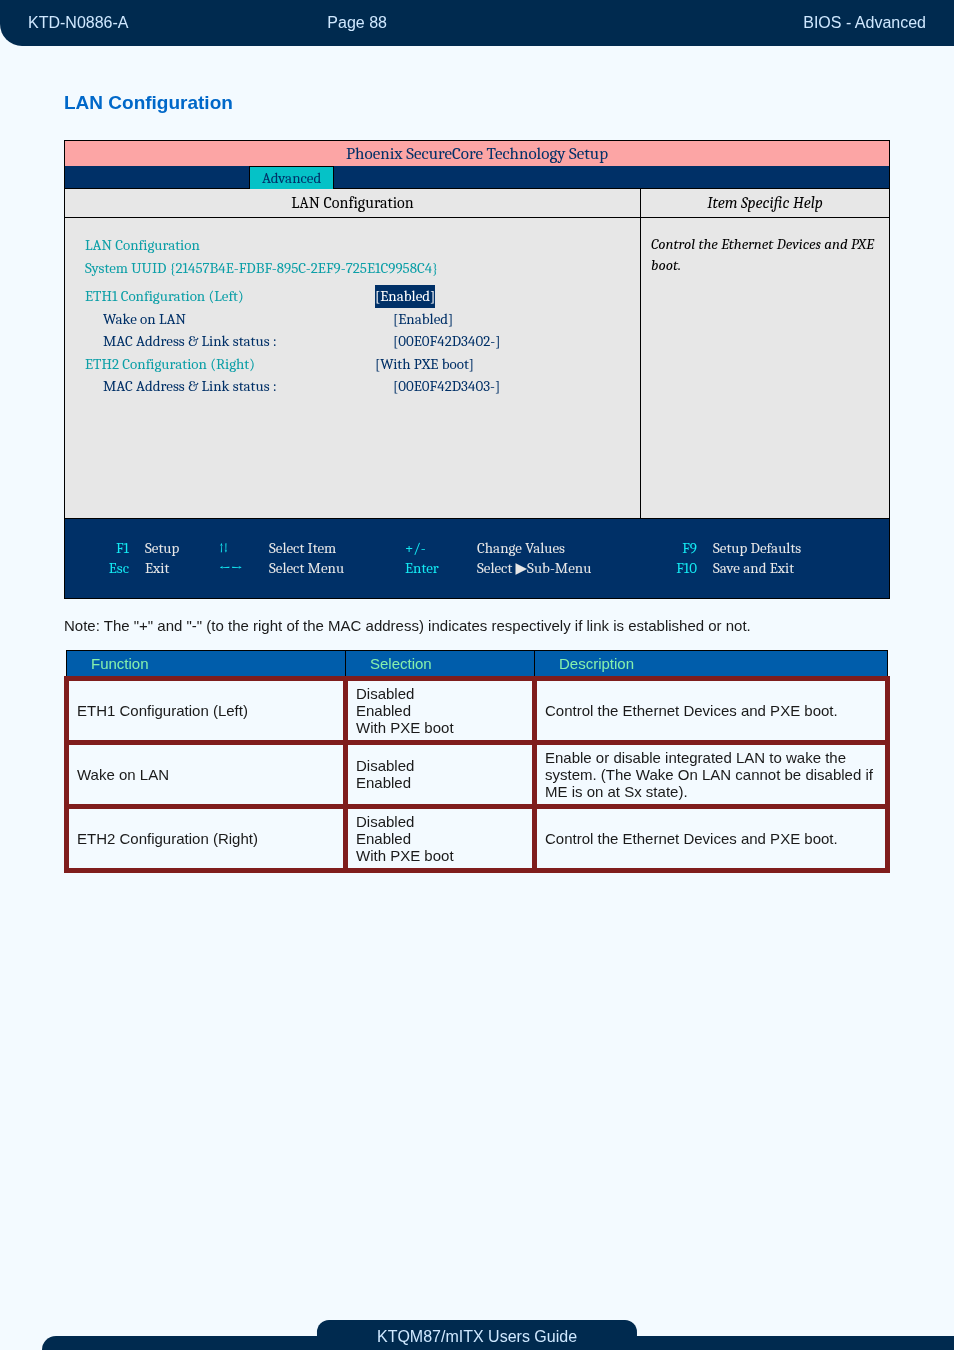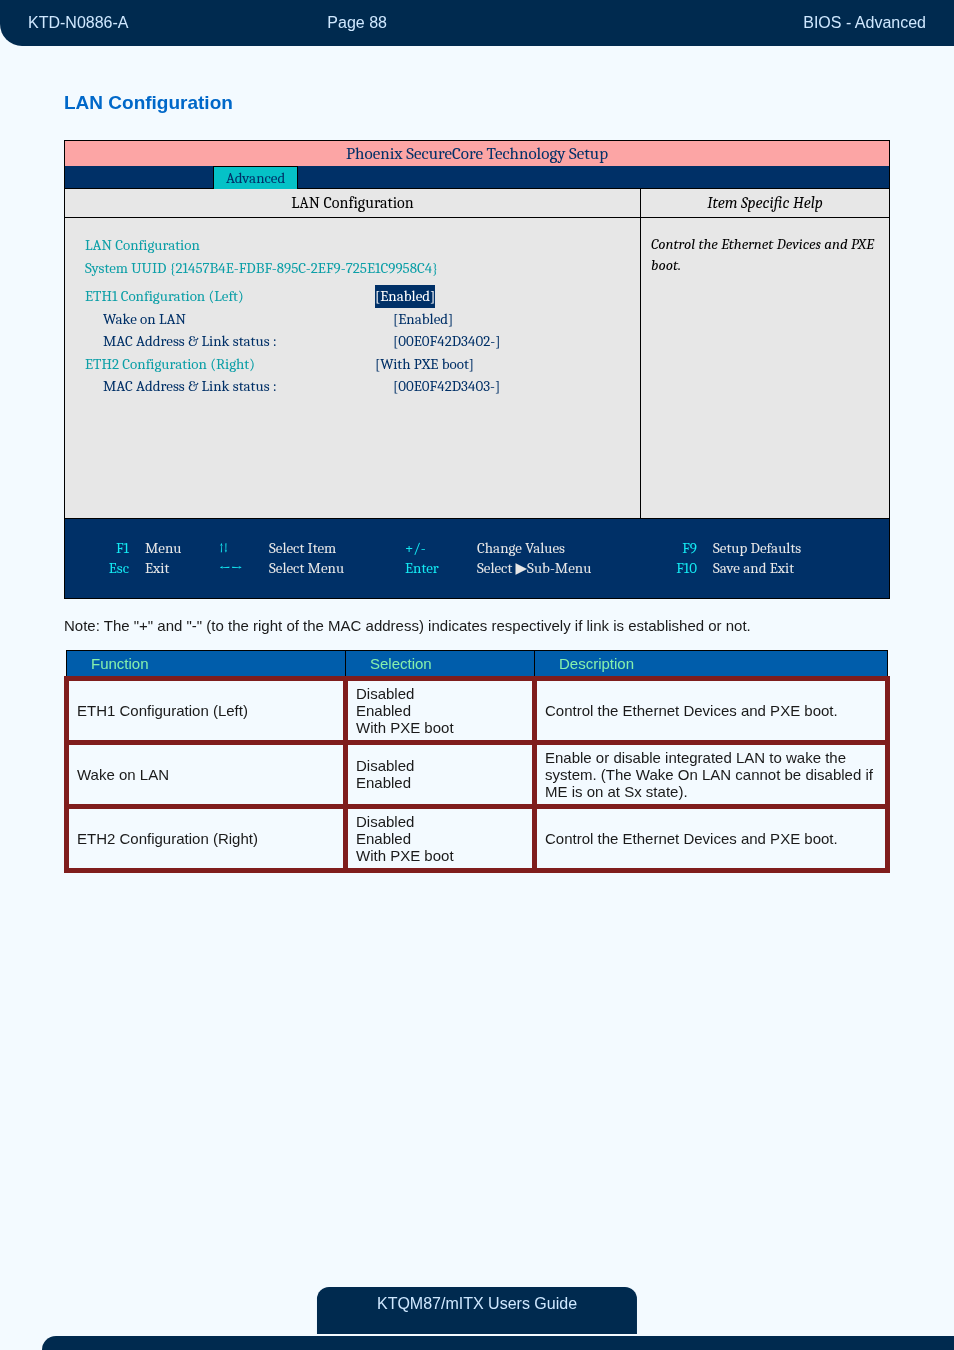--- a/index.html
+++ b/index.html
@@ -64,20 +64,21 @@
   .bios-tabrow .spacer-left { width:148px; }
   .bios-tab {
     background:#05c2c7;
     color:#003067;
     padding:2px 12px;
     font-size:15px;
     border:1px solid #000;
     border-bottom:none;
     position:relative;
     top:1px;
+    margin-left:36px;
   }
   .bios-body {
     display:flex;
     border-top:1px solid #000;
     border-bottom:1px solid #000;
   }
   .bios-main, .bios-help {
     padding:0;
     background:#e7e7e7;
   }
@@ -168,24 +169,24 @@
     height:14px;
     background:#002a4f;
     border-top-left-radius:14px;
     border-top-right-radius:0;
     margin-left:42px;
   }
   .bottom-tab {
     position:absolute;
     left:50%;
     transform:translateX(-50%);
-    bottom:16px;
+    bottom:0;
     background:#002a4f;
     color:#cfe8ff;
-    padding:8px 60px 21px;
+    padding:8px 60px 4px;
     border-top-left-radius:12px;
     border-top-right-radius:12px;
     font-size:16px;
   }
 </style>
 </head>
 <body>
 
 <div class="top-banner">
   <div class="seg">KTD-N0886-A</div>
@@ -240,21 +241,21 @@
         <div class="bios-help-header">Item Specific Help</div>
         <div class="bios-help-inner">Control the Ethernet Devices and PXE boot.</div>
       </div>
     </div>
     <div class="bios-footer">
       <div class="col keycol">
         <span class="line bright">F1</span>
         <span class="line bright">Esc</span>
       </div>
       <div class="col" style="width:58px">
-        <span class="line white">Menu</span>
+        <span class="line white">Setup</span>
         <span class="line white">Exit</span>
       </div>
       <div class="col" style="width:34px">
         <span class="line bright">↑↓</span>
         <span class="line bright">←→</span>
       </div>
       <div class="col" style="width:120px">
         <span class="line white">Select Item</span>
         <span class="line white">Select Menu</span>
       </div>

